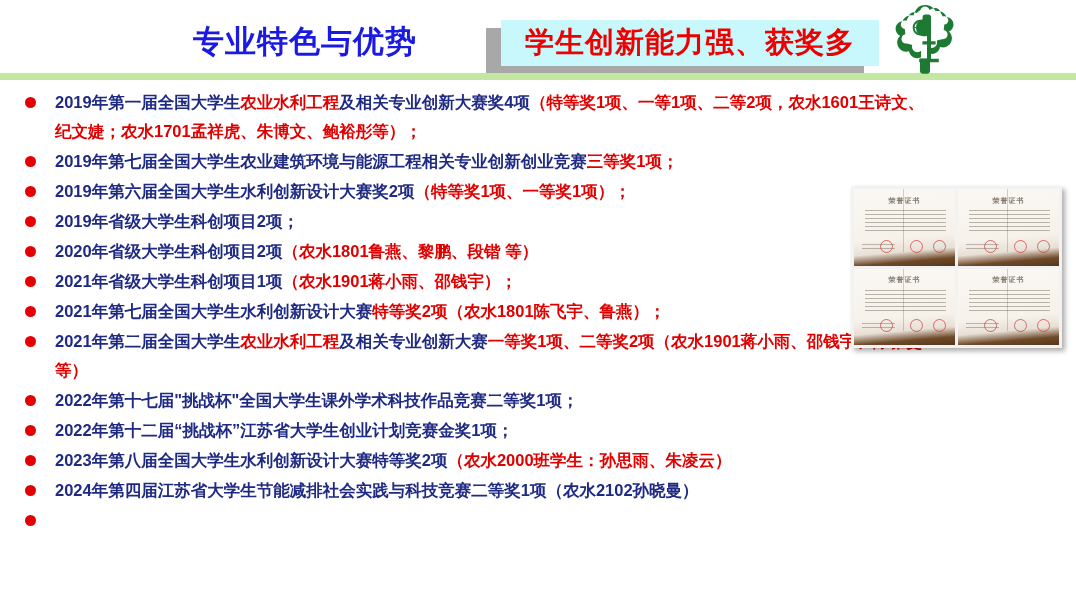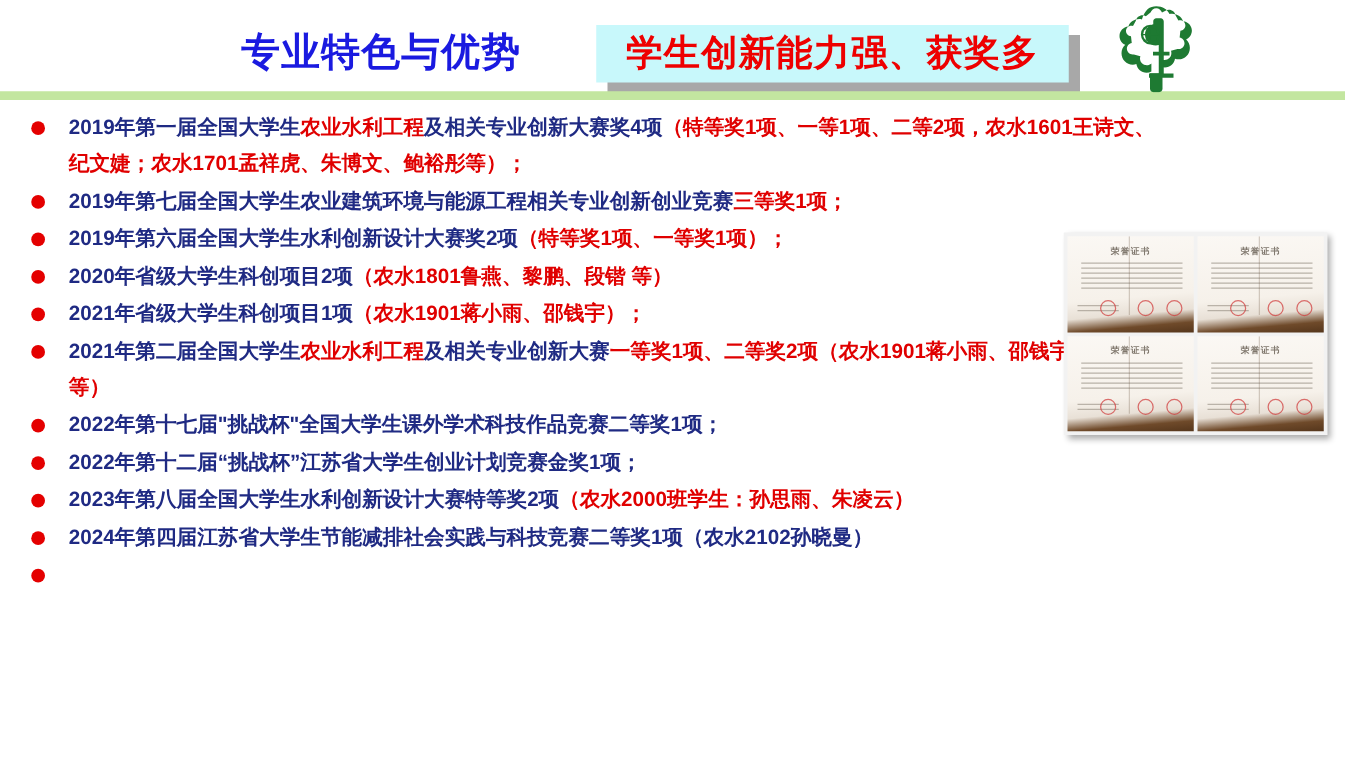--- a/index.html
+++ b/index.html
@@ -36,21 +36,21 @@
   #header-title-box-shadow {
     position: absolute;
     left: 486px;
     top: 28px;
     width: 378px;
     height: 46px;
     background: #a8a8a8;
   }
   #header-title-box {
     position: absolute;
-    left: 477px;
+    left: 501px;
     top: 20px;
     width: 378px;
     height: 46px;
     background: #c8f8fb;
     display: flex;
     align-items: center;
     justify-content: center;
   }
   #header-subtitle {
     font-size: 29px;
@@ -299,21 +299,23 @@
     <div class="cert-stamp s1"></div>
     <div class="cert-stamp s2"></div>
     <div class="cert-stamp s3"></div>
   </div>
 </div>
 
 <div id="bullet-list">
     <div class="bullet-item" id="item-2019-nongye-shuili-innovation"><span class="bullet-dot"></span><span class="seg t-blue">2019年第一届全国大学生</span><span class="seg t-red">农业水利工程</span><span class="seg t-blue">及相关专业创新大赛奖4项</span><span class="seg t-red">（特等奖1项、一等1项、二等2项，农水1601王诗文、纪文婕；农水1701孟祥虎、朱博文、鲍裕彤等）；</span></div>
     <div class="bullet-item" id="item-2019-agri-building-energy"><span class="bullet-dot"></span><span class="seg t-blue">2019年第七届全国大学生农业建筑环境与能源工程相关专业创新创业竞赛</span><span class="seg t-red">三等奖1项；</span></div>
     <div class="bullet-item" id="item-2019-shuili-design-contest"><span class="bullet-dot"></span><span class="seg t-blue">2019年第六届全国大学生水利创新设计大赛奖2项</span><span class="seg t-red">（特等奖1项、一等奖1项）；</span></div>
+    <div class="bullet-item" id="item-2019-provincial-kechuang"><span class="bullet-dot"></span><span class="seg t-blue">2019年省级大学生科创项目2项；</span></div>
     <div class="bullet-item" id="item-2020-provincial-kechuang"><span class="bullet-dot"></span><span class="seg t-blue">2020年省级大学生科创项目2项</span><span class="seg t-red">（农水1801鲁燕、黎鹏、段锴 等）</span></div>
     <div class="bullet-item" id="item-2021-provincial-kechuang"><span class="bullet-dot"></span><span class="seg t-blue">2021年省级大学生科创项目1项</span><span class="seg t-red">（农水1901蒋小雨、邵钱宇）；</span></div>
+    <div class="bullet-item" id="item-2021-shuili-design-contest"><span class="bullet-dot"></span><span class="seg t-blue">2021年第七届全国大学生水利创新设计大赛</span><span class="seg t-red">特等奖2项（农水1801陈飞宇、鲁燕）；</span></div>
     <div class="bullet-item" id="item-2021-nongye-shuili-innovation"><span class="bullet-dot"></span><span class="seg t-blue">2021年第二届全国大学生</span><span class="seg t-red">农业水利工程</span><span class="seg t-blue">及相关专业创新大赛</span><span class="seg t-red">一等奖1项、二等奖2项（农水1901蒋小雨、邵钱宇、陈雅雯等）</span></div>
     <div class="bullet-item" id="item-2022-challenge-cup-national"><span class="bullet-dot"></span><span class="seg t-blue">2022年第十七届"挑战杯"全国大学生课外学术科技作品竞赛二等奖1项；</span></div>
     <div class="bullet-item" id="item-2022-challenge-cup-jiangsu"><span class="bullet-dot"></span><span class="seg t-blue">2022年第十二届“挑战杯”江苏省大学生创业计划竞赛金奖1项；</span></div>
     <div class="bullet-item" id="item-2023-shuili-design-contest"><span class="bullet-dot"></span><span class="seg t-blue">2023年第八届全国大学生水利创新设计大赛特等奖2项</span><span class="seg t-red">（农水2000班学生：孙思雨、朱凌云）</span></div>
     <div class="bullet-item" id="item-2024-energy-saving-contest"><span class="bullet-dot"></span><span class="seg t-blue">2024年第四届江苏省大学生节能减排社会实践与科技竞赛二等奖1项（农水2102孙晓曼）</span></div>
     <div class="bullet-item" id="item-2024-challenge-cup-jiangsu"><span class="bullet-dot"></span></div>
   </div>
 
 </body></html>

